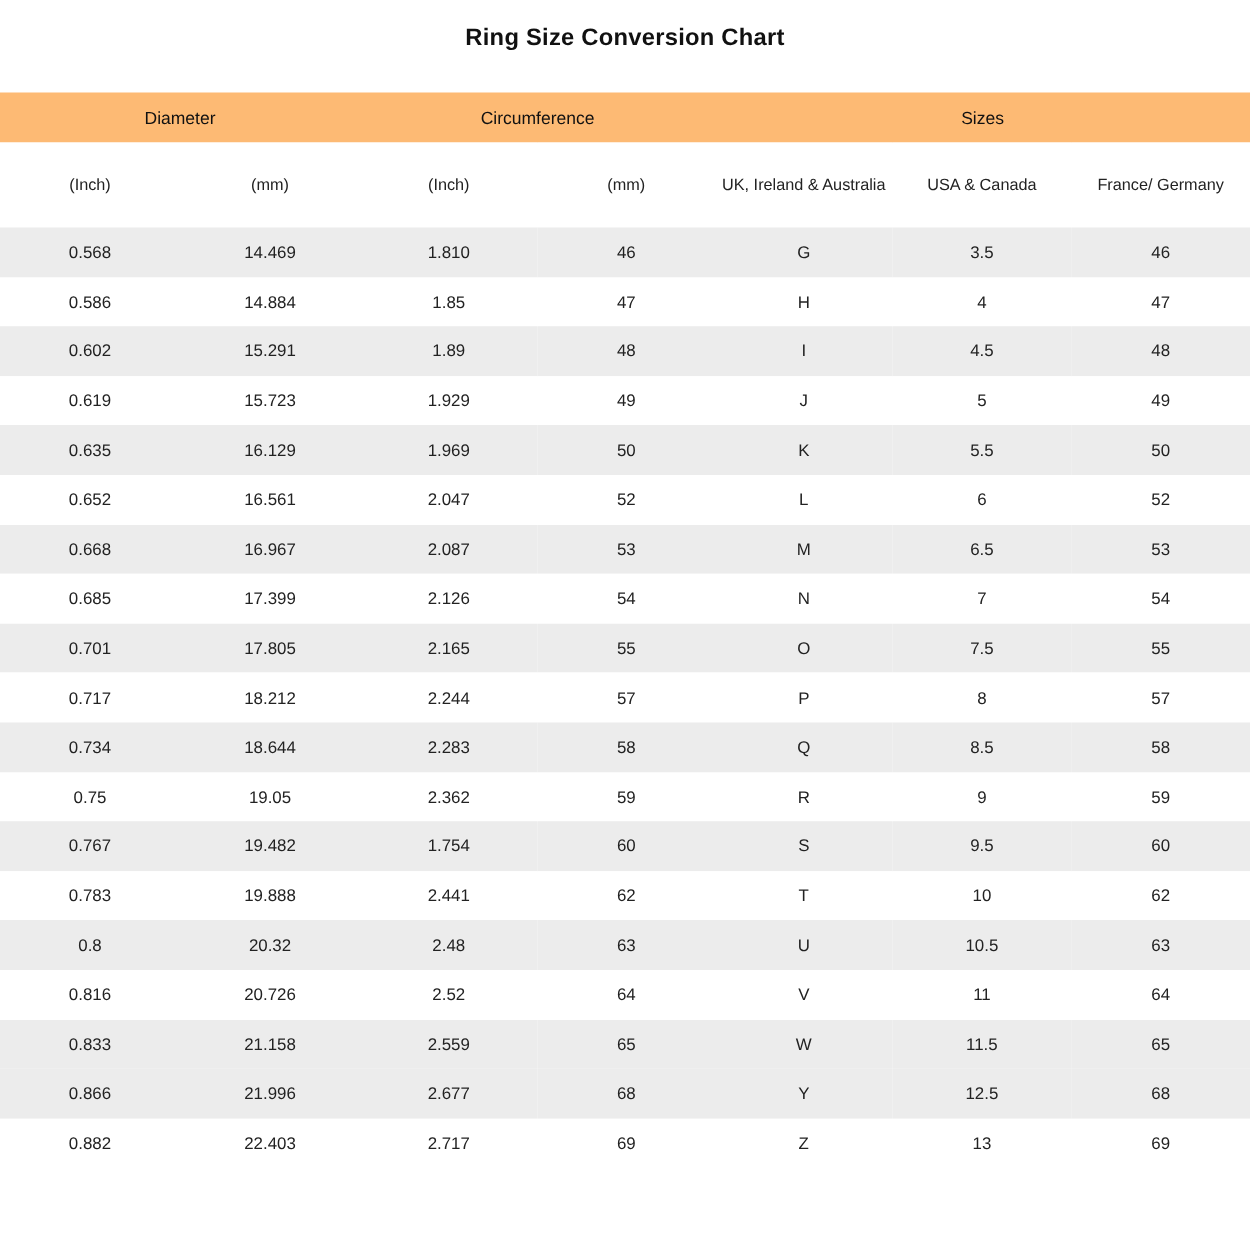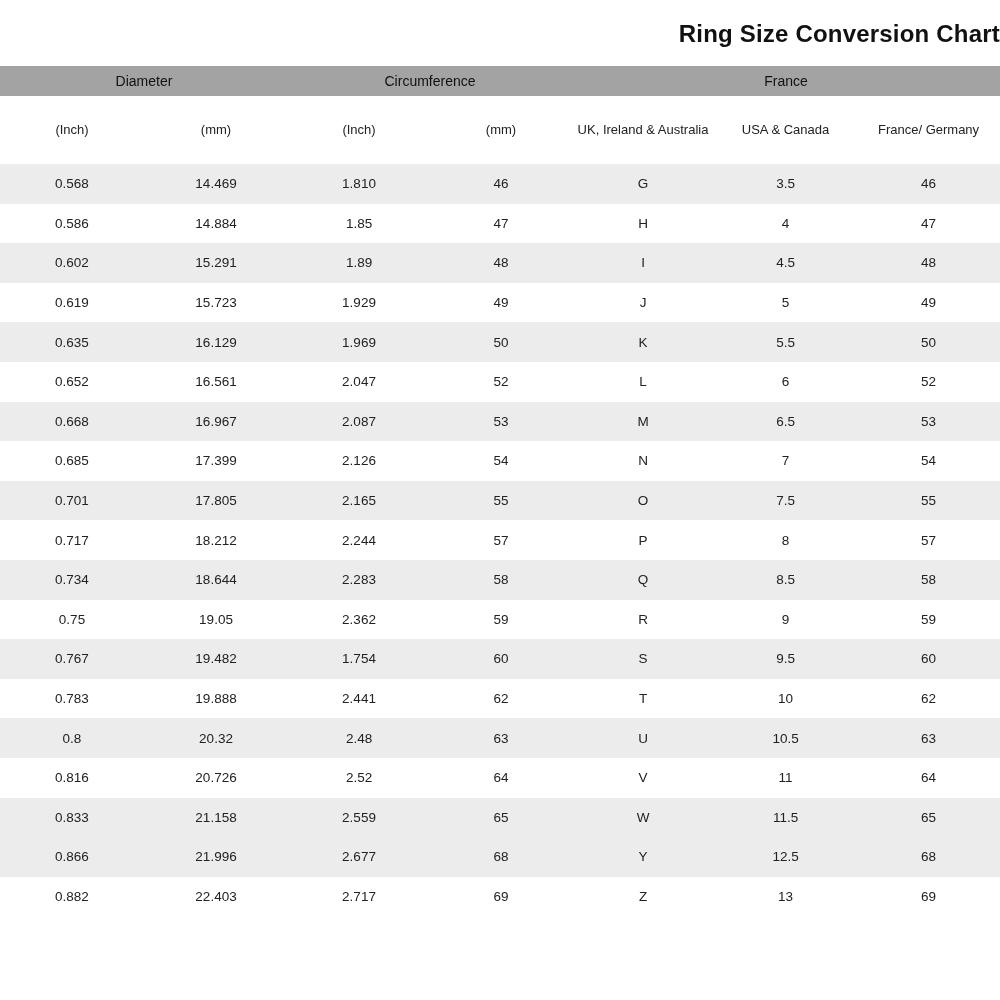--- a/index.html
+++ b/index.html
@@ -13,42 +13,42 @@
     font-family: "Liberation Sans", sans-serif;
     color: #1a1a1a;
     overflow: hidden;
   }
   .page {
     width: 1000px;
     height: 1000px;
     box-sizing: border-box;
   }
   .title {
-    text-align: right;
-    font-size: 24px;
+    text-align: center;
+    font-size: 19px;
     font-weight: bold;
     color: #111111;
     padding-top: 20px;
-    padding-bottom: 18px;
+    padding-bottom: 32px;
     letter-spacing: 0.2px;
   }
   table.chart {
     width: 1000px;
     border-collapse: collapse;
     table-layout: fixed;
   }
   table.chart td, table.chart th {
     text-align: center;
     vertical-align: middle;
     font-weight: normal;
     padding: 0;
   }
   .grouprow th {
-    background: #a3a3a3;
-    height: 30px;
+    background: #fdba74;
+    height: 40px;
     font-size: 14px;
     font-weight: bold;
     color: #111111;
   }
   .subrow th {
     background: #ffffff;
     height: 68px;
     font-size: 13px;
     color: #222222;
     line-height: 1.25;
@@ -90,21 +90,21 @@
         <col class="col-2">
         <col class="col-3">
         <col class="col-4">
         <col class="col-5">
         <col class="col-6">
     </colgroup>
     <thead>
       <tr class="grouprow">
         <th colspan="2">Diameter</th>
         <th colspan="2">Circumference</th>
-        <th colspan="3">France</th>
+        <th colspan="3">Sizes</th>
       </tr>
       <tr class="subrow">
         <th>(Inch)</th>
         <th>(mm)</th>
         <th>(Inch)</th>
         <th>(mm)</th>
         <th>UK, Ireland &amp; Australia</th>
         <th>USA &amp; Canada</th>
         <th>France/ Germany</th>
       </tr>

